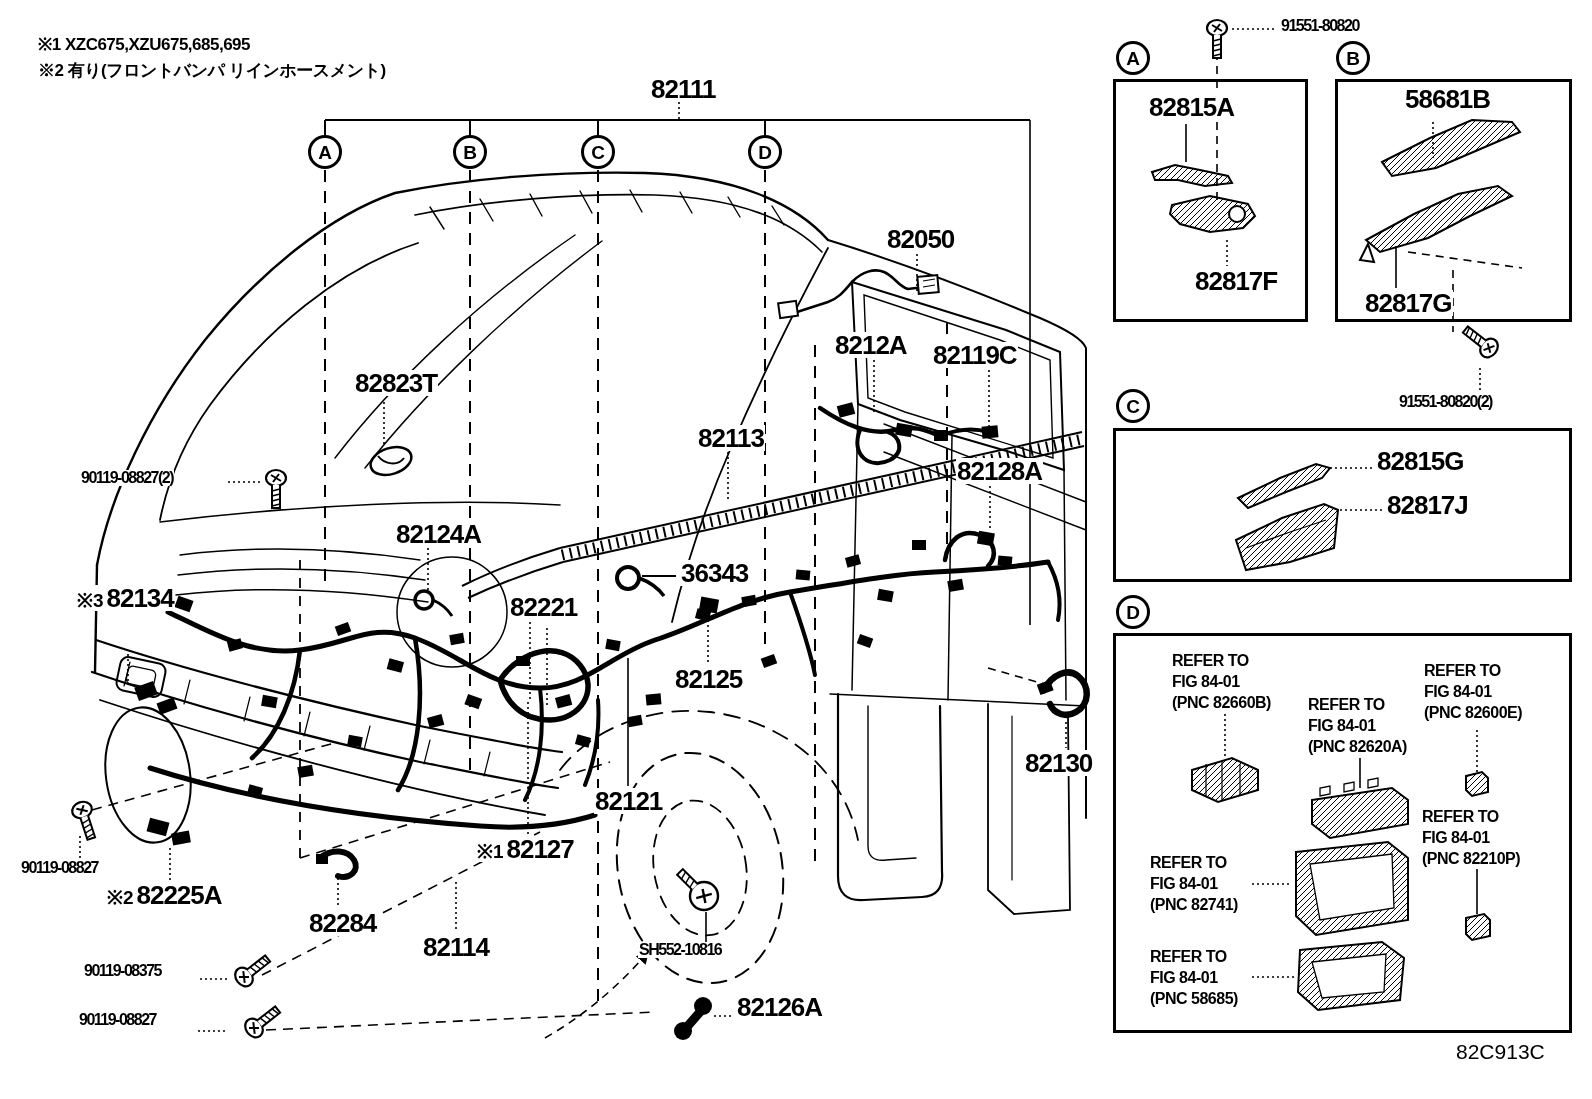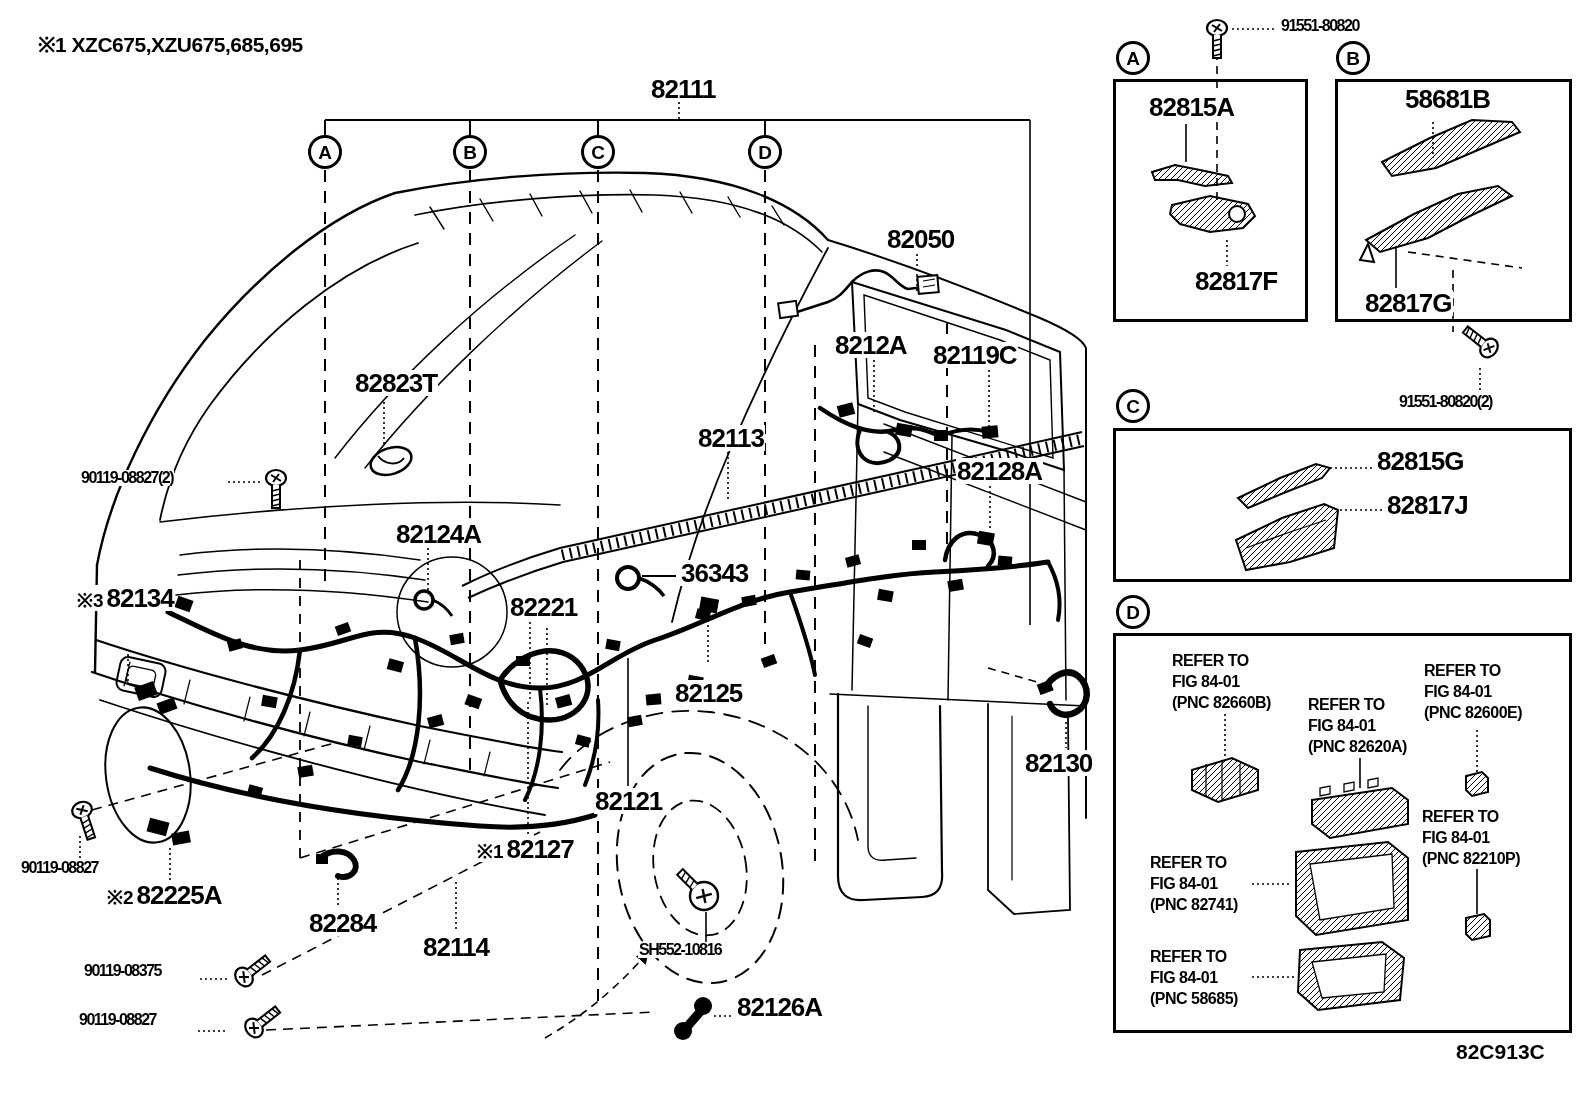--- a/index.html
+++ b/index.html
@@ -3,30 +3,30 @@
 <meta charset="utf-8">
 <style>
   html,body{margin:0;padding:0;background:#fff;}
   .stage{position:relative;width:1592px;height:1099px;background:#fff;overflow:hidden;
          font-family:"Liberation Sans",sans-serif;color:#000;}
   svg.art{position:absolute;left:0;top:0;z-index:1;}
   .lbl{position:absolute;z-index:3;font-weight:700;font-size:26px;letter-spacing:-1px;
        white-space:nowrap;line-height:1;background:#fff;padding:0 1px;}
   .lbl.small{font-size:16px;letter-spacing:-1.5px;}
   .lbl .pre{font-size:19px;letter-spacing:0;margin-right:3px;}
-  .note-block{position:absolute;z-index:3;font-weight:700;font-size:21px;
+  .note-block{position:absolute;z-index:3;font-weight:700;font-size:17px;
               letter-spacing:-0.5px;line-height:26px;white-space:nowrap;}
   .refer{position:absolute;z-index:3;font-weight:700;font-size:16px;letter-spacing:-0.5px;
          line-height:21px;white-space:nowrap;background:#fff;}
   .callout{position:absolute;z-index:3;width:34px;height:34px;box-sizing:border-box;
            border:3px solid #000;border-radius:50%;background:#fff;
            display:flex;align-items:center;justify-content:center;
            font-weight:700;font-size:19px;line-height:1;}
   .pbox{position:absolute;z-index:2;box-sizing:border-box;border:3px solid #000;background:transparent;}
-  .code{position:absolute;z-index:3;font-weight:700;font-size:21px;letter-spacing:0;text-align:center;}
+  .code{position:absolute;z-index:3;font-weight:400;font-size:21px;letter-spacing:0;text-align:center;}
 </style>
 </head>
 <body>
 
 <div class="stage">
 
   <svg class="art" width="1592" height="1099" viewBox="0 0 1592 1099">
     <defs>
       <pattern id="hatch" patternUnits="userSpaceOnUse" width="6" height="6">
         <path d="M0,6 L6,0" stroke="#000" stroke-width="1"></path>
@@ -272,20 +272,21 @@
       <path d="M 1296,852 L 1388,842 L 1408,858 L 1408,920 L 1316,935 L 1296,916 Z"></path>
       <path d="M 1310,864 L 1392,854 L 1394,908 L 1320,920 Z" fill="#fff" stroke-width="1.3"></path>
       <path d="M 1466,918 L 1484,914 L 1490,920 L 1490,936 L 1472,940 L 1466,934 Z"></path>
       <path d="M 1300,950 L 1382,942 L 1404,958 L 1400,1000 L 1318,1010 L 1298,992 Z"></path>
       <path d="M 1312,962 L 1386,954 L 1384,992 L 1322,998 Z" fill="#fff" stroke-width="1.3"></path>
     </g>
   </svg>
 
   <div class="note-block" style="left:38px;top:32px">
     <div>※1 XZC675,XZU675,685,695</div>
+    <div>※2 有り(フロントバンパ リインホースメント)</div>
   </div>
 
   <div class="callout" style="left:308px;top:135px">
       <span>A</span>
     </div>
   <div class="callout" style="left:453px;top:135px">
       <span>B</span>
     </div>
   <div class="callout" style="left:581px;top:135px">
       <span>C</span>
@@ -316,21 +317,21 @@
   <div class="lbl" style="left:834px;top:332px"><span>8212A</span></div>
   <div class="lbl" style="left:932px;top:342px"><span>82119C</span></div>
   <div class="lbl" style="left:354px;top:370px"><span>82823T</span></div>
   <div class="lbl" style="left:697px;top:425px"><span>82113</span></div>
   <div class="lbl small" style="left:80px;top:470px"><span>90119-08827(2)</span></div>
   <div class="lbl" style="left:956px;top:458px"><span>82128A</span></div>
   <div class="lbl" style="left:395px;top:521px"><span>82124A</span></div>
   <div class="lbl" style="left:680px;top:560px"><span>36343</span></div>
   <div class="lbl" style="left:509px;top:594px"><span>82221</span></div>
   <div class="lbl" style="left:76px;top:585px"><span class="pre">※3</span><span>82134</span></div>
-  <div class="lbl" style="left:674px;top:680px"><span>82125</span></div>
+  <div class="lbl" style="left:674px;top:666px"><span>82125</span></div>
   <div class="lbl" style="left:594px;top:788px"><span>82121</span></div>
   <div class="lbl" style="left:476px;top:836px"><span class="pre">※1</span><span>82127</span></div>
   <div class="lbl small" style="left:20px;top:860px"><span>90119-08827</span></div>
   <div class="lbl" style="left:106px;top:882px"><span class="pre">※2</span><span>82225A</span></div>
   <div class="lbl" style="left:308px;top:910px"><span>82284</span></div>
   <div class="lbl" style="left:422px;top:934px"><span>82114</span></div>
   <div class="lbl small" style="left:638px;top:942px"><span>SH552-10816</span></div>
   <div class="lbl small" style="left:83px;top:963px"><span>90119-08375</span></div>
   <div class="lbl small" style="left:78px;top:1012px"><span>90119-08827</span></div>
   <div class="lbl" style="left:736px;top:994px"><span>82126A</span></div>

